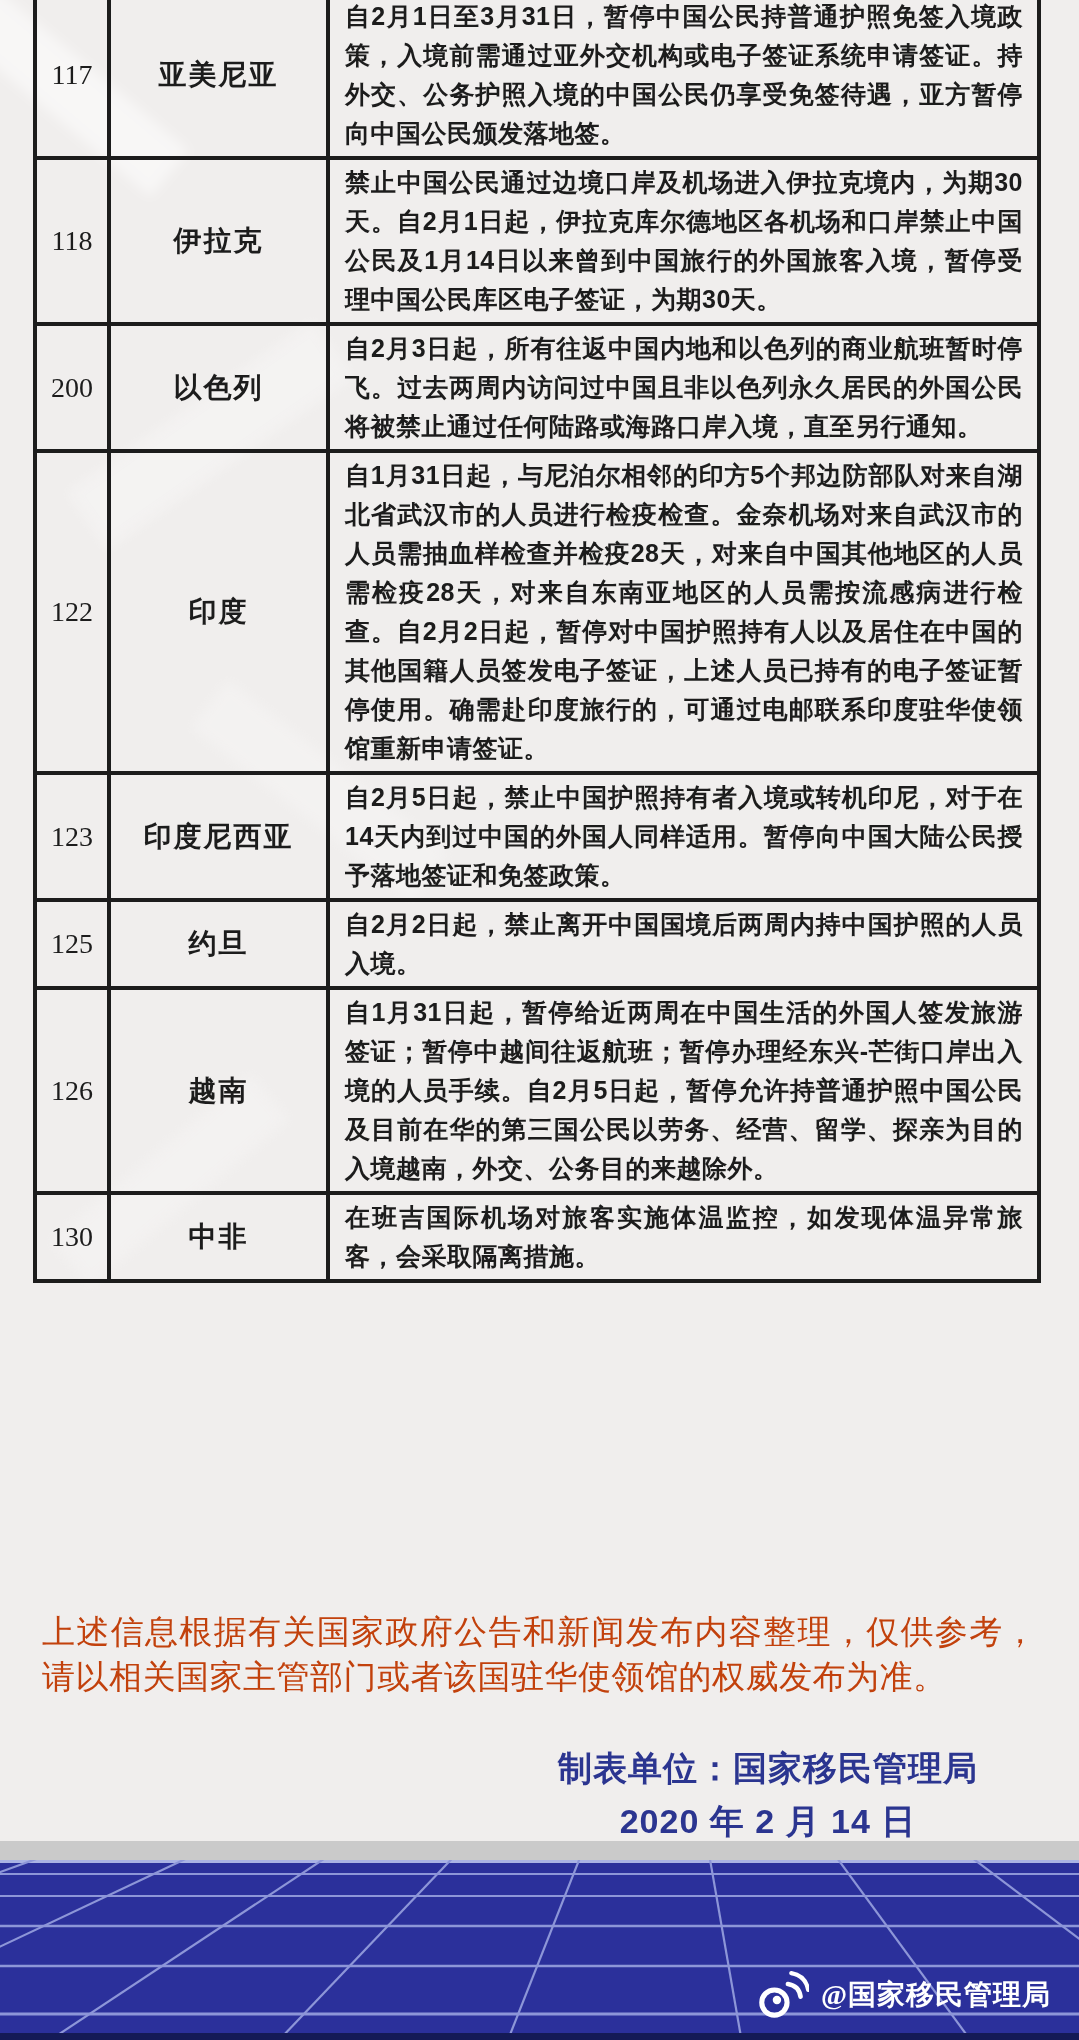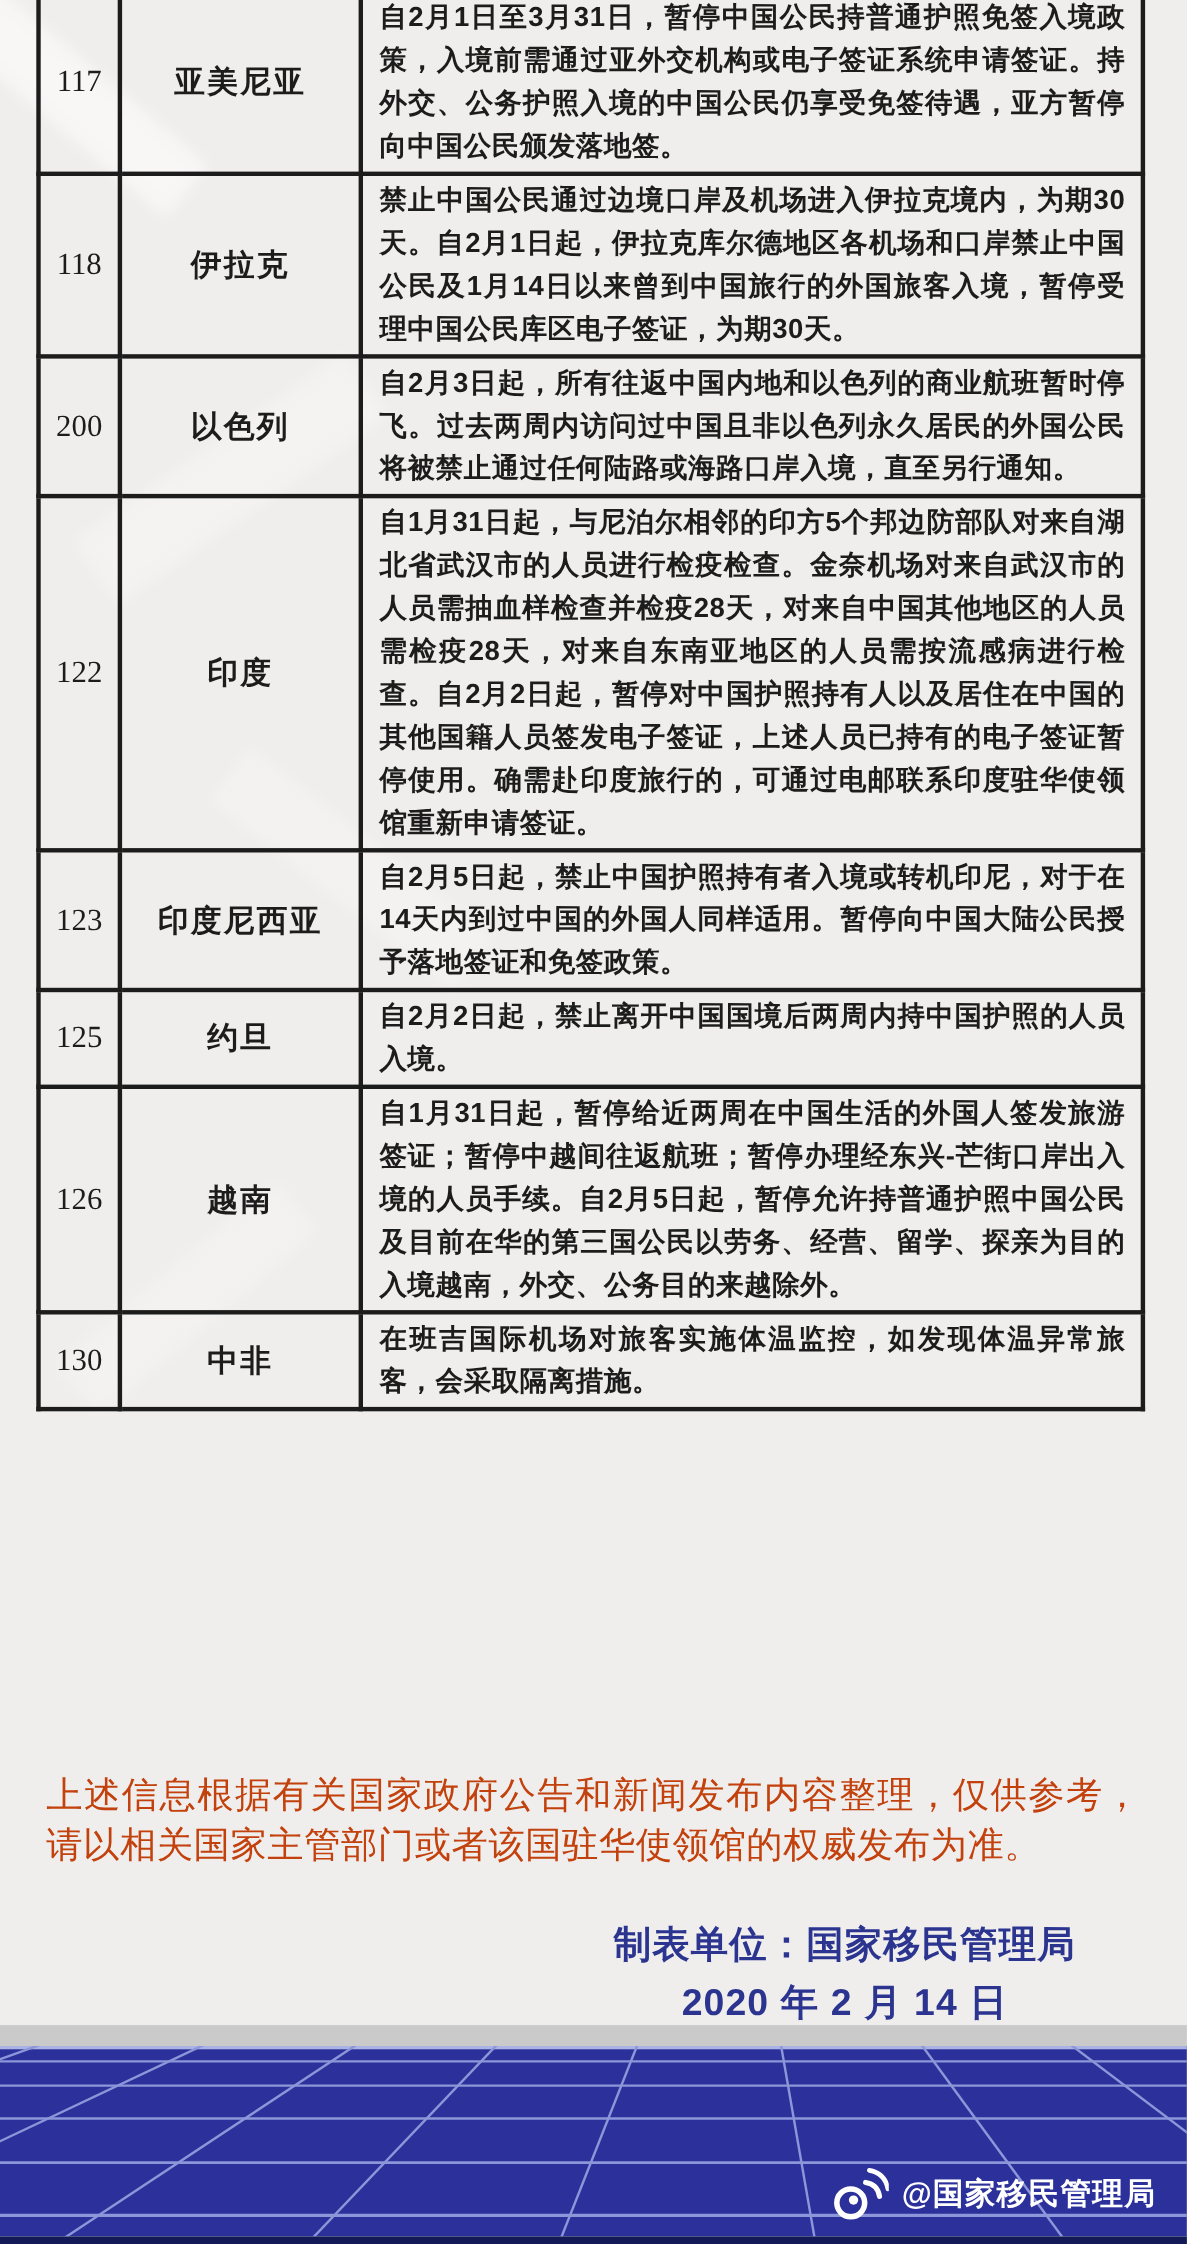--- a/index.html
+++ b/index.html
@@ -33,21 +33,21 @@
   .issuer-block{position:absolute;z-index:1;left:548px;top:1726px;width:440px;
        text-align:center;color:#2b3590;font-weight:bold;font-size:34px;
        line-height:53px;letter-spacing:1px;margin-top:16px;}
 
   .footer{position:absolute;left:0;bottom:0;width:1079px;z-index:2;}
   .gray-strip{height:19px;background:#cacaca;}
   .grid-floor{display:block;width:1079px;height:173px;}
   .bottom-strip{height:7px;background:#141a56;}
 
   .weibo{position:absolute;right:28px;bottom:18px;display:flex;
-       align-items:center;gap:12px;z-index:3;}
+       align-items:center;gap:12px;z-index:3;font-family:Liberation Serif, serif;}
   .weibo-icon{width:54px;height:54px;display:block;}
   .weibo-handle{color:#ffffff;font-size:28px;font-weight:bold;letter-spacing:1px;}
 </style>
 </head>
 <body>
 
 <div class="wm wm1"></div>
 <div class="wm wm2"></div>
 <div class="wm wm3"></div>
 <div class="wm wm4"></div>

